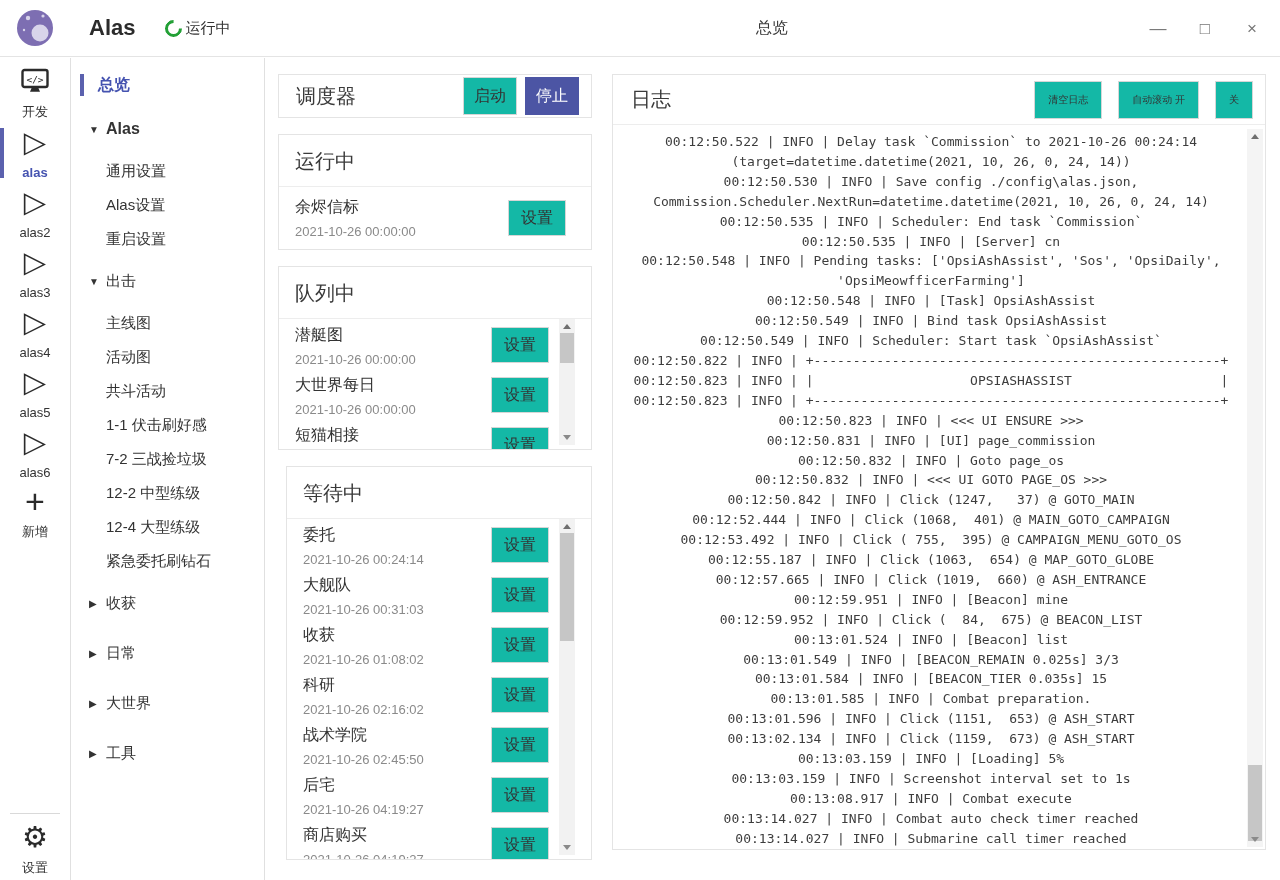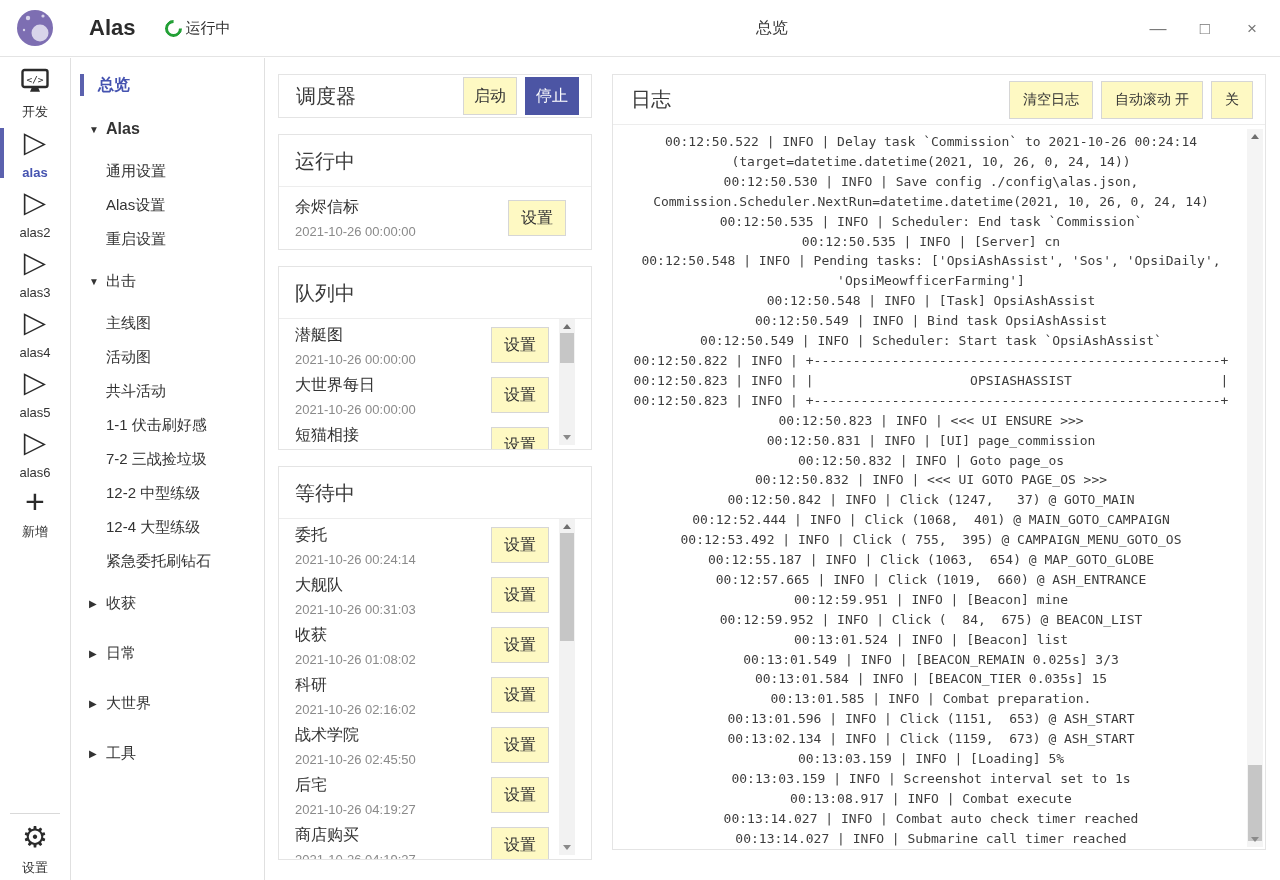--- a/index.html
+++ b/index.html
@@ -44,21 +44,21 @@
   .nav-row.group { height:50px; padding-left:17px; }
   .nav-row.group.bold { font-weight:700; font-size:16px; }
   .nav-row.sub { height:34px; padding-left:34px; }
   .nav-row .arrow { width:17px; font-size:10px; color:#333; }
 
   
   .mid { position:absolute; left:278px; top:58px; width:314px; }
   .card { border:1px solid #e4e4e4; background:#fff; margin-top:16px; position:relative; overflow:hidden; }
   .sch-card { height:44px; display:flex; align-items:center; padding:0 12px 0 17px; margin-top:16px; }
   .sch-title { font-size:20px; color:#3a3a3a; flex:1; }
-  .btn { display:inline-flex; align-items:center; justify-content:center; background:#fef9c3;
+  .btn { display:inline-flex; align-items:center; justify-content:center; background:#14b8a6;
          border:1px solid #d6d6d6; color:#333; cursor:pointer; font-family:inherit; }
   .sch-btn { min-width:52px; height:38px; font-size:16px; margin-left:8px; padding:0 10px; }
   .btn.primary { background:#4c55a4; border-color:#4c55a4; color:#fff; }
   .card-title { font-size:20px; color:#3a3a3a; padding:13px 16px 11px; border-bottom:1px solid #ededed; }
   .tasklist { position:relative; }
   .tasklist.clip-q { height:133px; overflow:hidden; }
   .tasklist.clip-w { height:343px; overflow:hidden; }
   .task-row { position:relative; height:50px; padding:6px 110px 0 16px; }
   .run-list .task-row { height:62px; padding-top:10px; }
   .task-name { font-size:16px; color:#333; white-space:nowrap; }
@@ -71,21 +71,21 @@
   .vscroll .thumb { position:absolute; left:1px; right:1px; background:#c6c6c6; }
   .sb-arrow { position:absolute; left:4px; width:0; height:0; border-left:4px solid transparent; border-right:4px solid transparent; }
   .sb-up { top:5px; border-bottom:5px solid #6f6f6f; }
   .sb-down { bottom:5px; border-top:5px solid #8a8a8a; }
 
   
   .logcard { position:absolute; left:612px; top:74px; width:654px; height:776px;
              border:1px solid #e4e4e4; background:#fff; }
   .log-header { height:50px; display:flex; align-items:center; padding:0 12px 0 18px; border-bottom:1px solid #ededed; }
   .log-title { font-size:20px; color:#3a3a3a; flex:1; }
-  .log-btn { height:38px; font-size:14px; margin-left:8px; padding:0 13px; }
+  .log-btn { height:38px; font-size:10px; margin-left:16px; padding:0 13px; }
   .log-body { position:absolute; left:0; top:52px; right:22px; bottom:2px; overflow:hidden;
               padding:5px 4px 0 10px;text-align:center; }
   .log-line { font-family:"DejaVu Sans Mono", monospace; font-size:13px; line-height:19.9px;
               color:#3d3d3d; white-space:pre; }
   .log-scroll { position:absolute; right:2px; top:54px; bottom:2px; width:16px; background:#f4f4f4; }
 </style>
 </head>
 <body>
 
 <div class="header">
@@ -289,21 +289,21 @@
           <button class="btn task-btn">设置</button>
         </div>
       </div>
     <div class="vscroll" style="right:16px; top:52px; bottom:4px;">
       <span class="sb-arrow sb-up"></span>
       <div class="thumb" style="top:14px; height:30px;"></div>
       <span class="sb-arrow sb-down"></span>
     </div>
   </div>
 
-  <div class="card" style="height:394px;">
+  <div class="card" style="height:394px;margin-left:8px;">
     <div class="card-title">等待中</div>
     <div class="tasklist clip-w">
 
         <div class="task-row">
           <div class="task-name">委托</div>
           <div class="task-time">2021-10-26 00:24:14</div>
           <button class="btn task-btn">设置</button>
         </div>
 
         <div class="task-row">

